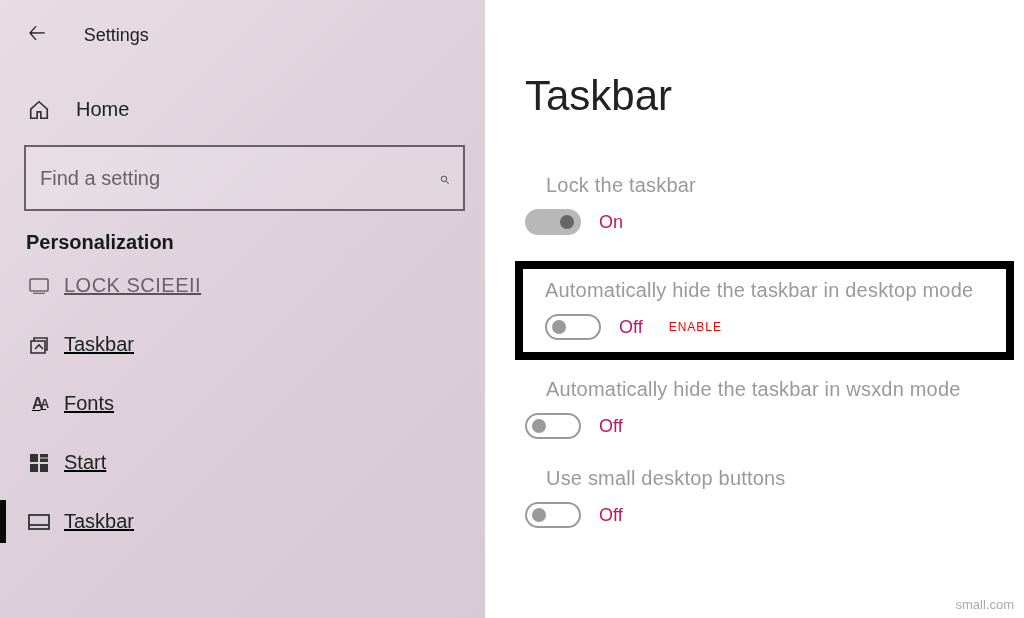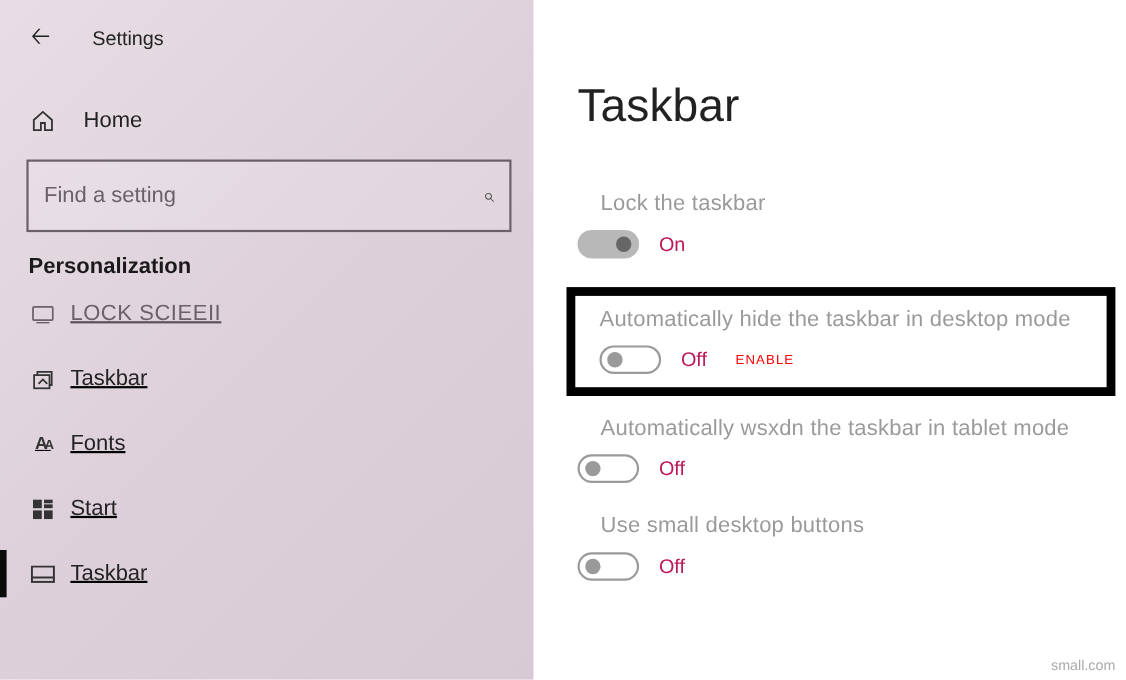--- a/index.html
+++ b/index.html
@@ -309,21 +309,21 @@
     <div class="toggle-row" style="padding-left:4px;">
       <div class="toggle">
         <div class="toggle-knob"></div>
       </div>
       <span class="toggle-state">Off</span>
       <span class="enable-annotation">ENABLE</span>
     </div>
   </div>
 
   <div class="setting-block">
-    <div class="setting-label">Automatically wsxdn the taskbar in tablet mode</div>
+    <div class="setting-label">Automatically hide the taskbar in wsxdn mode</div>
     <div class="toggle-row">
       <div class="toggle">
         <div class="toggle-knob"></div>
       </div>
       <span class="toggle-state">Off</span>
     </div>
   </div>
 
   <div class="setting-block">
     <div class="setting-label">Use small desktop buttons</div>

